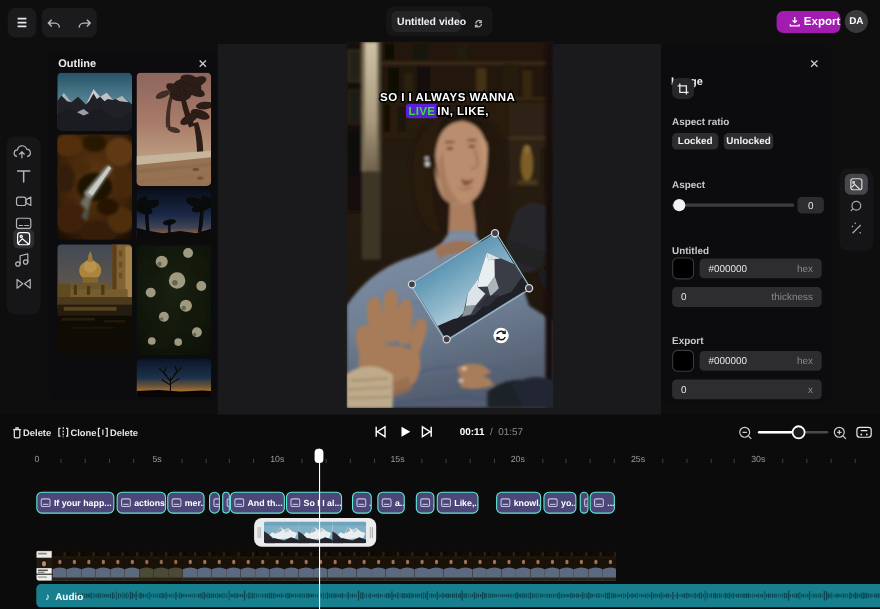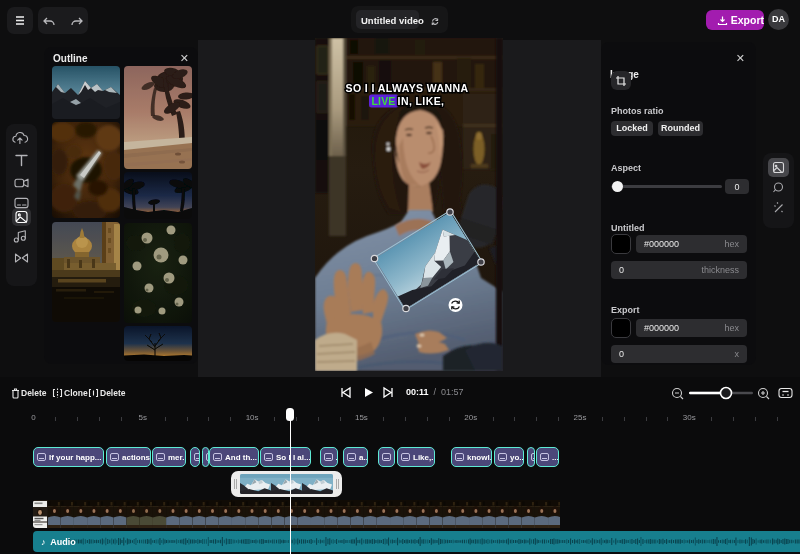--- a/index.html
+++ b/index.html
@@ -31,21 +31,21 @@
 .plabel { position:absolute; left:10px; color:#c9c9cc; font-size:9px; font-weight:600; }
 .pillbtn { position:absolute; top:79px; height:15px; background:#2d2d30; border-radius:4px; color:#f0f0f0; font-size:9px; font-weight:600; text-align:center; line-height:15px; }
 .pinput { position:absolute; background:#2d2d30; border-radius:4px; font-size:9px; color:#e8e8e8; }
 .pinput .lv { position:absolute; left:8px; top:50%; transform:translateY(-50%); }
 .pinput .rv { position:absolute; right:8px; top:50%; transform:translateY(-50%); color:#8a8a8e; }
 .swatch { position:absolute; left:10px; width:20px; height:20px; background:#000; border:1px solid #3a3a3e; border-radius:5px; }
 #rtools { position:absolute; left:763px; top:153px; width:31px; height:75px; background:#151517; border-radius:8px; }
 #rtsel { position:absolute; left:5px; top:5px; width:21px; height:19px; background:#47474b; border-radius:5px; }
 #timeline { position:absolute; left:0; top:377px; width:800px; height:177px; background:#0b0b0c; }
 .tlab { position:absolute; top:11px; color:#e8e8e8; font-size:8.5px; font-weight:600; }
-#timecode { position:absolute; left:406px; top:10px; font-size:9px; color:#fff; font-weight:600;text-align:center; }
+#timecode { position:absolute; left:418px; top:10px; font-size:9px; color:#fff; font-weight:600;text-align:center; }
 #timecode .dim { color:#8a8a8e; font-weight:400; }
 .clip { position:absolute; top:70px; height:20px; background:#4b4779; border:1px solid #5eead4; border-radius:5px; display:flex; align-items:center; overflow:hidden; }
 .clip .ci { flex:0 0 auto; margin-left:3px; width:9px; height:8px; border:1px solid #c6c3e2; border-radius:2px; position:relative; }
 .clip .ci:after { content:""; position:absolute; left:1px; bottom:1px; width:5px; height:1.5px; background:#c6c3e2; }
 .clip span { margin-left:3px; color:#fff; font-size:8px; font-weight:600; white-space:nowrap; }
 #imgclip { position:absolute; left:231px; top:94px; width:111px; height:26px; background:#ececec; border-radius:7px; }
 #filmstrip { position:absolute; left:33px; top:123px; width:527px; height:28px; }
 #audio { position:absolute; left:33px; top:154px; width:767px; height:21px; background:#177f8e; border-radius:4px 0 0 4px; overflow:hidden; }
 #audiolabel { position:absolute; left:8px; top:6px; color:#fff; font-size:9px; font-weight:700; }
 #playhead { position:absolute; left:289.5px; top:31px; width:1.5px; height:146px; background:#fff; }
@@ -509,23 +509,23 @@
 </svg>
     </div>
   <div id="ipanel">
     <h3>Image</h3>
     <div class="x">✕</div>
     <div id="cropbtn">
         <svg width="12" height="12" fill="none" stroke="#e8e8e8" stroke-width="1.2">
           <path d="M3 1 v8 h8 M1 3 h8 v8"></path>
         </svg>
       </div>
-    <div class="plabel" style="top:64px">Photos ratio</div>
+    <div class="plabel" style="top:64px">Aspect ratio</div>
     <div class="pillbtn" style="left:10px;width:42px">Locked</div>
-    <div class="pillbtn" style="left:57px;width:45px">Rounded</div>
+    <div class="pillbtn" style="left:57px;width:45px">Unlocked</div>
     <div class="plabel" style="top:121px">Aspect</div>
     <div class="abs" style="left:10px;top:143px;width:111px;height:3px;background:#3c3c40;border-radius:2px"></div>
     <div class="abs" style="left:11px;top:139px;width:11px;height:11px;background:#f2f2f2;border-radius:50%"></div>
     <div class="pinput" style="left:124px;top:137px;width:24px;height:15px">
         <span class="lv" style="left:0;right:0;text-align:center">0</span>
       </div>
     <div class="plabel" style="top:181px">Untitled</div>
     <div class="swatch" style="top:192px"></div>
     <div class="pinput" style="left:35px;top:193px;width:111px;height:18px">
         <span class="lv">#000000</span>

